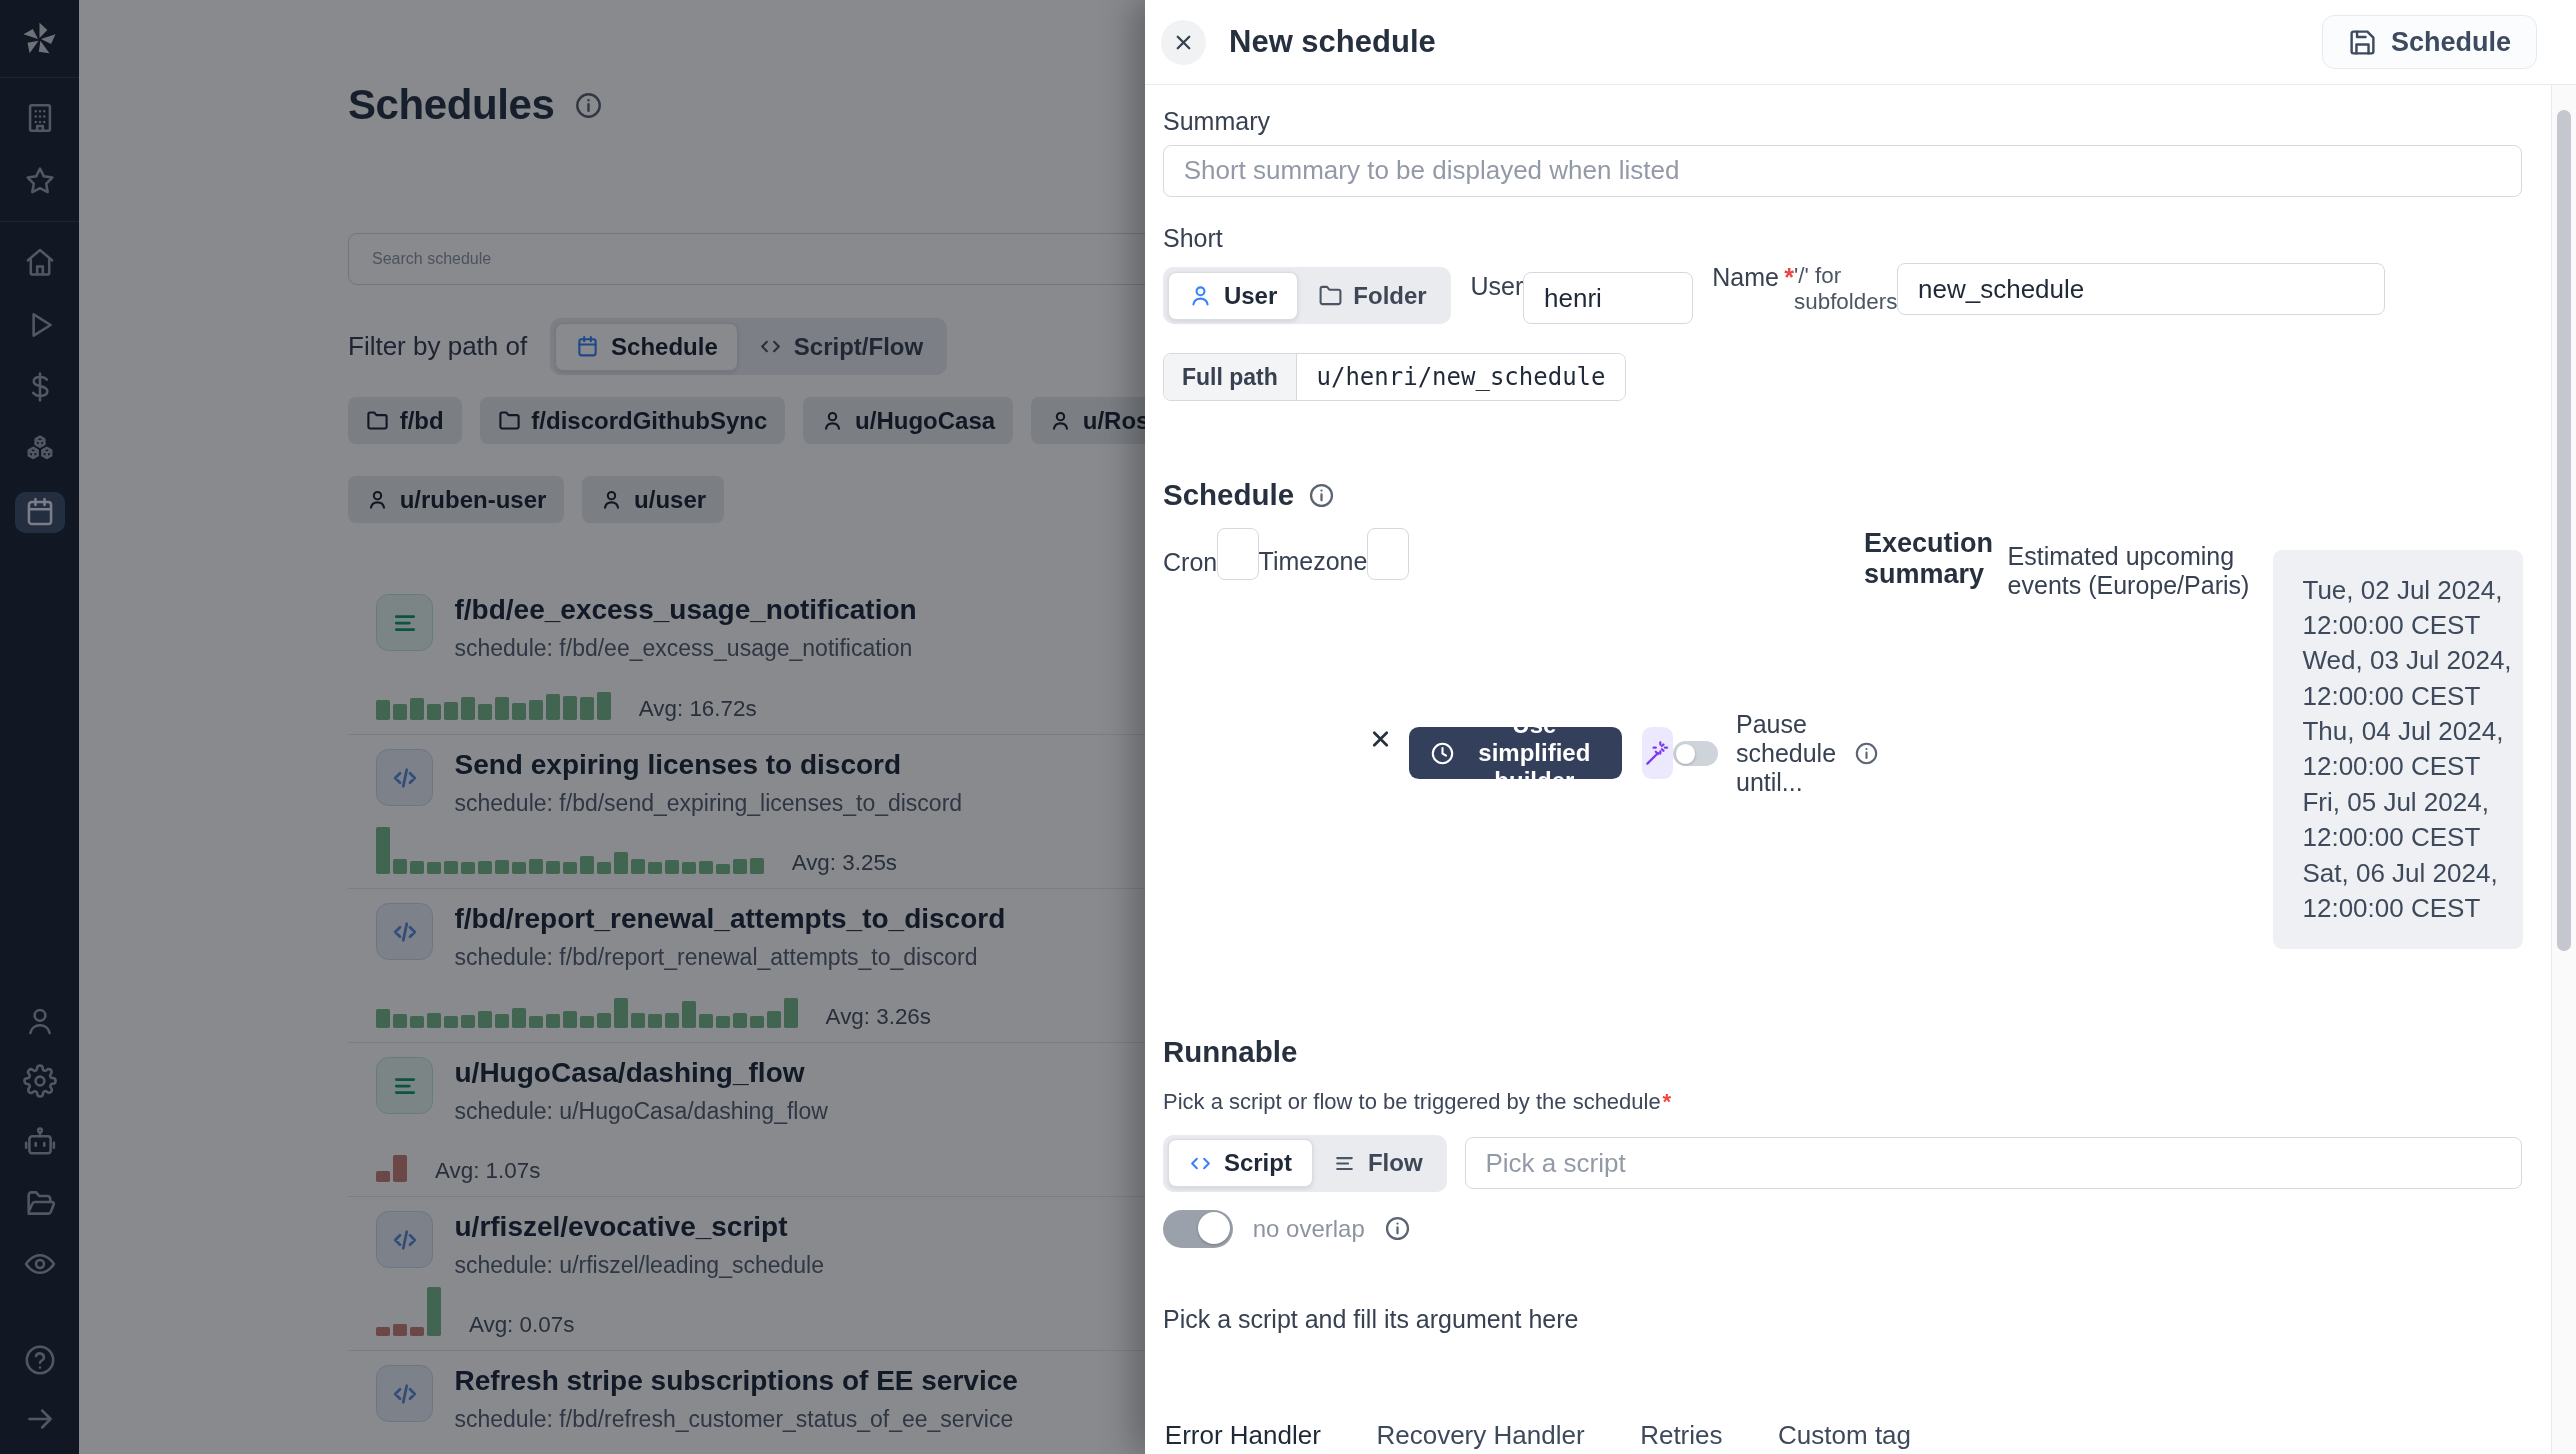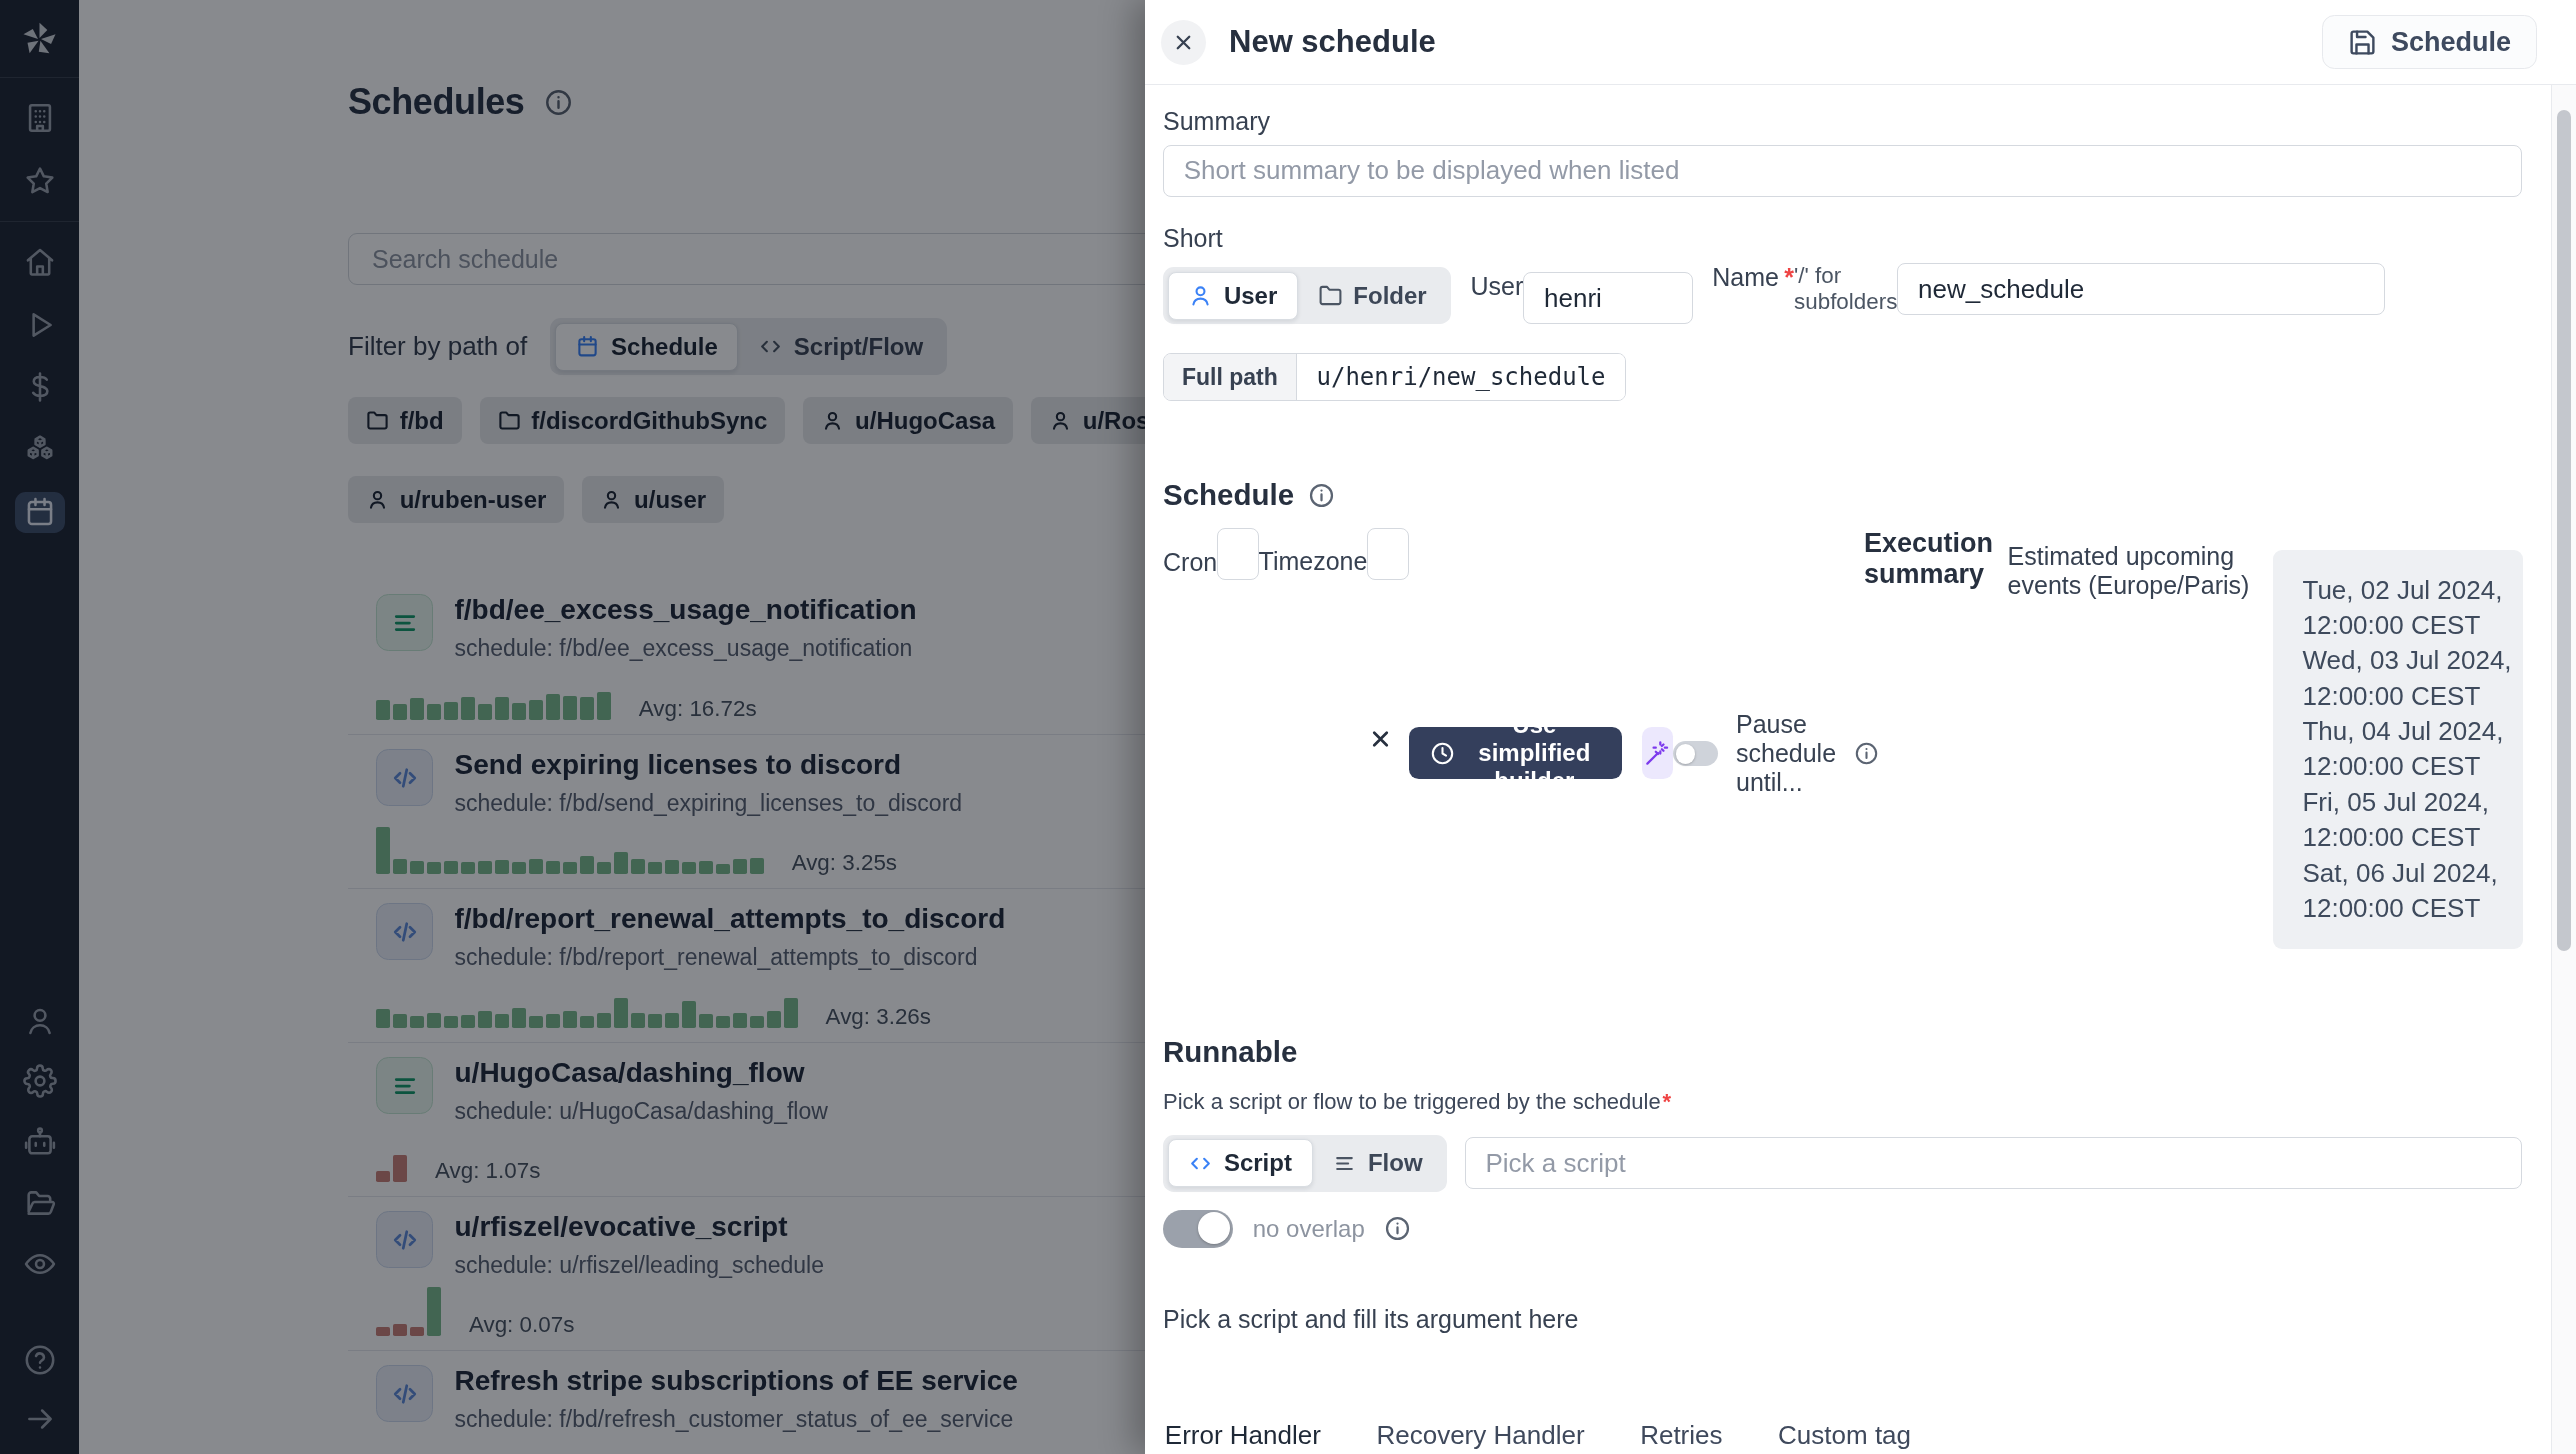--- a/index.html
+++ b/index.html
@@ -14,24 +14,24 @@
   .side-group { display:flex; flex-direction:column; align-items:center; gap:21.5px; padding:19.7px 0; }
   .side-item { width:50px; height:41px; display:flex; align-items:center; justify-content:center;
     color:#9aa1ad; border-radius:10.7px; cursor:pointer; }
   .side-item.active { background:#41516d; color:#e4e9f1; }
   .side-bottom { position:absolute; bottom:170px; left:0; width:79px; display:flex; flex-direction:column; align-items:center; gap:19.7px; }
   .side-footer { position:absolute; bottom:14.3px; left:0; width:79px; display:flex; flex-direction:column; align-items:center; gap:18px; }
 
   
   .page { position:absolute; left:79px; top:0; right:0; bottom:0; background:#ffffff; }
   .pg-title-row { position:absolute; left:269px; top:81px; display:flex; align-items:center; gap:19.7px; }
-  .pg-title { font-size:36px; font-weight:700; color:#2b3547; letter-spacing:-0.4px; }
+  .pg-title { font-size:42px; font-weight:700; color:#2b3547; letter-spacing:-0.4px; }
   .pg-info { color:#5b6472; }
   .search-input { position:absolute; left:269px; top:233px; width:1190px; height:52px;
-    border:1.8px solid #d4d8de; border-radius:9px; font-size:25px; padding:0 23px; color:#1f2937;
+    border:1.8px solid #d4d8de; border-radius:9px; font-size:16px; padding:0 23px; color:#1f2937;
     font-family:inherit; background:#fff; }
   .search-input::placeholder { color:#8f96a3; }
   .filter-row { position:absolute; left:269px; top:318px; display:flex; align-items:center; gap:23px; }
   .filter-label { font-size:26px; color:#374151; }
   .seg { display:inline-flex; background:#e9ebee; border-radius:10.7px; padding:4.5px; align-items:stretch; }
   .seg-item { display:inline-flex; align-items:center; gap:10.7px; padding:9px 19.7px; border-radius:8px;
     font-size:24px; font-weight:700; color:#3d4757; cursor:pointer; white-space:nowrap; }
   .seg-item.on { background:#fff; border:0.9px solid #d9dde2; box-shadow:0 1.8px 4.5px rgba(20,30,50,.10); color:#1f2937; }
   .seg-item .ic-blue { color:#3b82f6; }
   .seg-item .ic-gray { color:#4b5563; }

